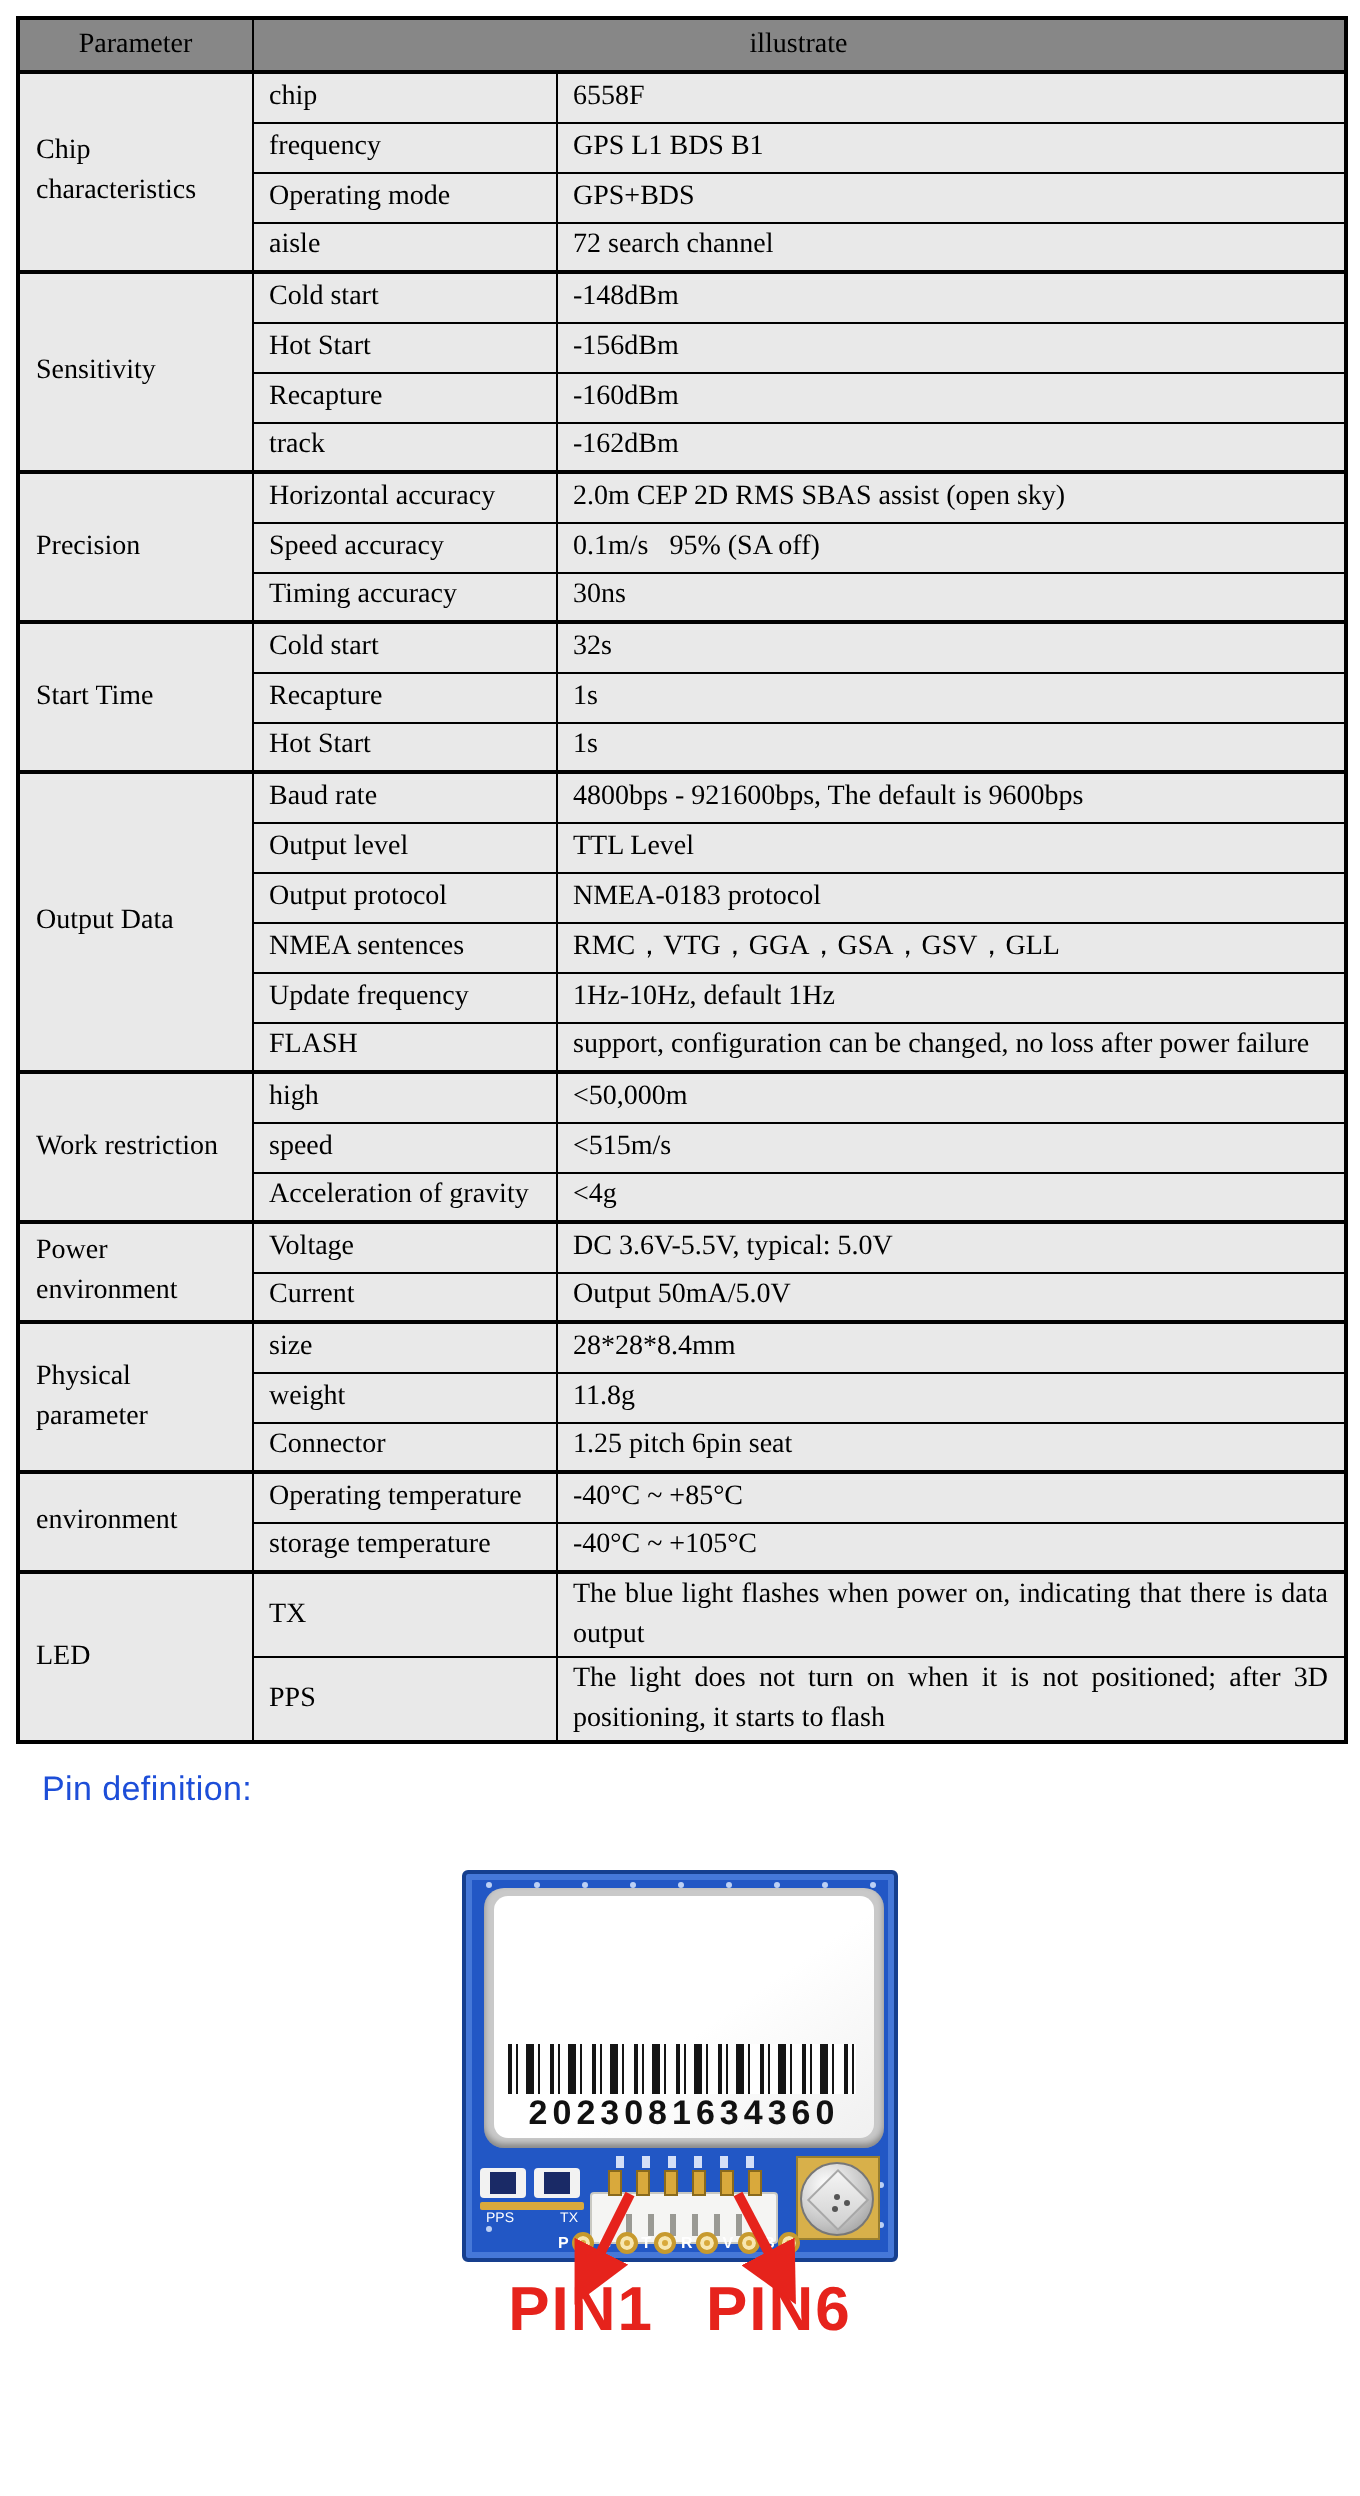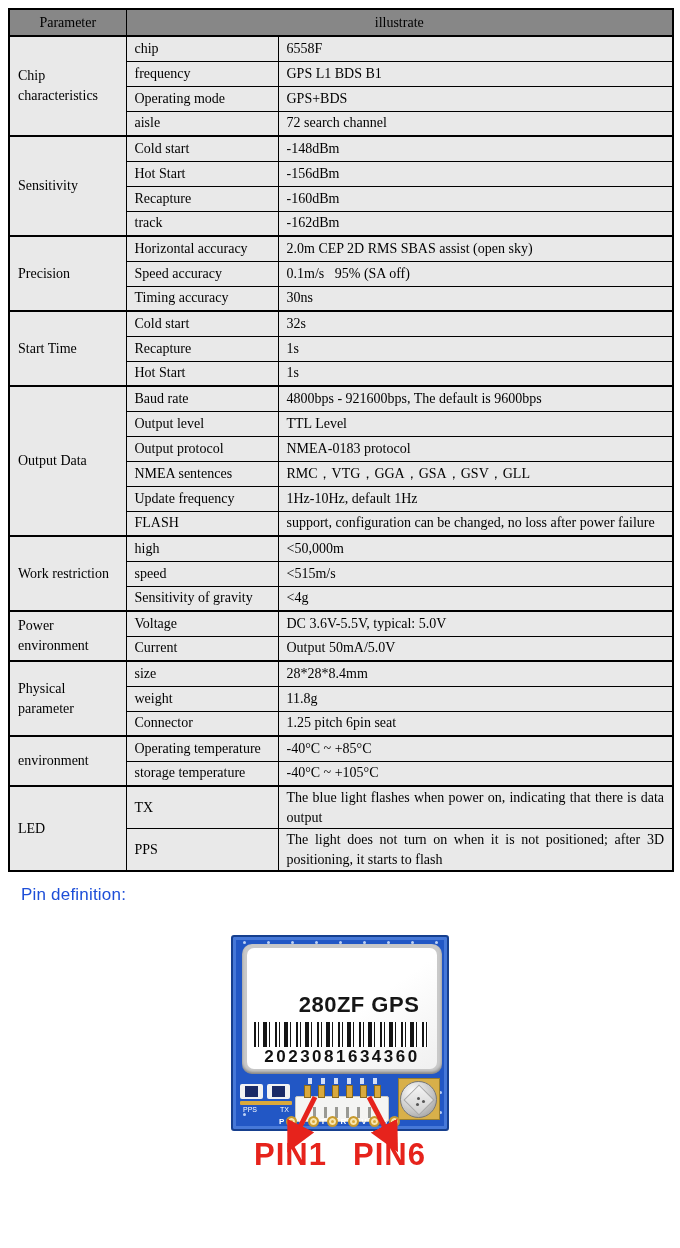--- a/index.html
+++ b/index.html
@@ -251,21 +251,21 @@
       <tr class="group-start">
         <td rowspan="3" class="group-cell">Work restriction</td>
         <td class="param-cell">high</td>
         <td class="value-cell">&lt;50,000m</td>
       </tr>
       <tr>
         <td class="param-cell">speed</td>
         <td class="value-cell">&lt;515m/s</td>
       </tr>
       <tr>
-        <td class="param-cell">Sensitivity of gravity</td>
+        <td class="param-cell">Acceleration of gravity</td>
         <td class="value-cell">&lt;4g</td>
       </tr>
       <tr class="group-start">
         <td rowspan="2" class="group-cell">Power environment</td>
         <td class="param-cell">Voltage</td>
         <td class="value-cell">DC 3.6V-5.5V, typical: 5.0V</td>
       </tr>
       <tr>
         <td class="param-cell">Current</td>
         <td class="value-cell">Output 50mA/5.0V</td>
@@ -305,21 +305,20 @@
 </table>
 
 <div class="pin-heading">Pin definition:</div>
 
 <div class="pin-figure">
   <div class="module">
     <div class="pcb-dots"></div>
 
     <div class="antenna">
       <div class="sticker">
-        <div class="module-label">280ZF GPS</div>
         <div class="barcode"></div>
         <div class="barcode-number">2023081634360</div>
       </div>
     </div>
 
     <div class="led-block">
       <div class="led-row">
         <div class="led"></div>
         <div class="led"></div>
       </div>

